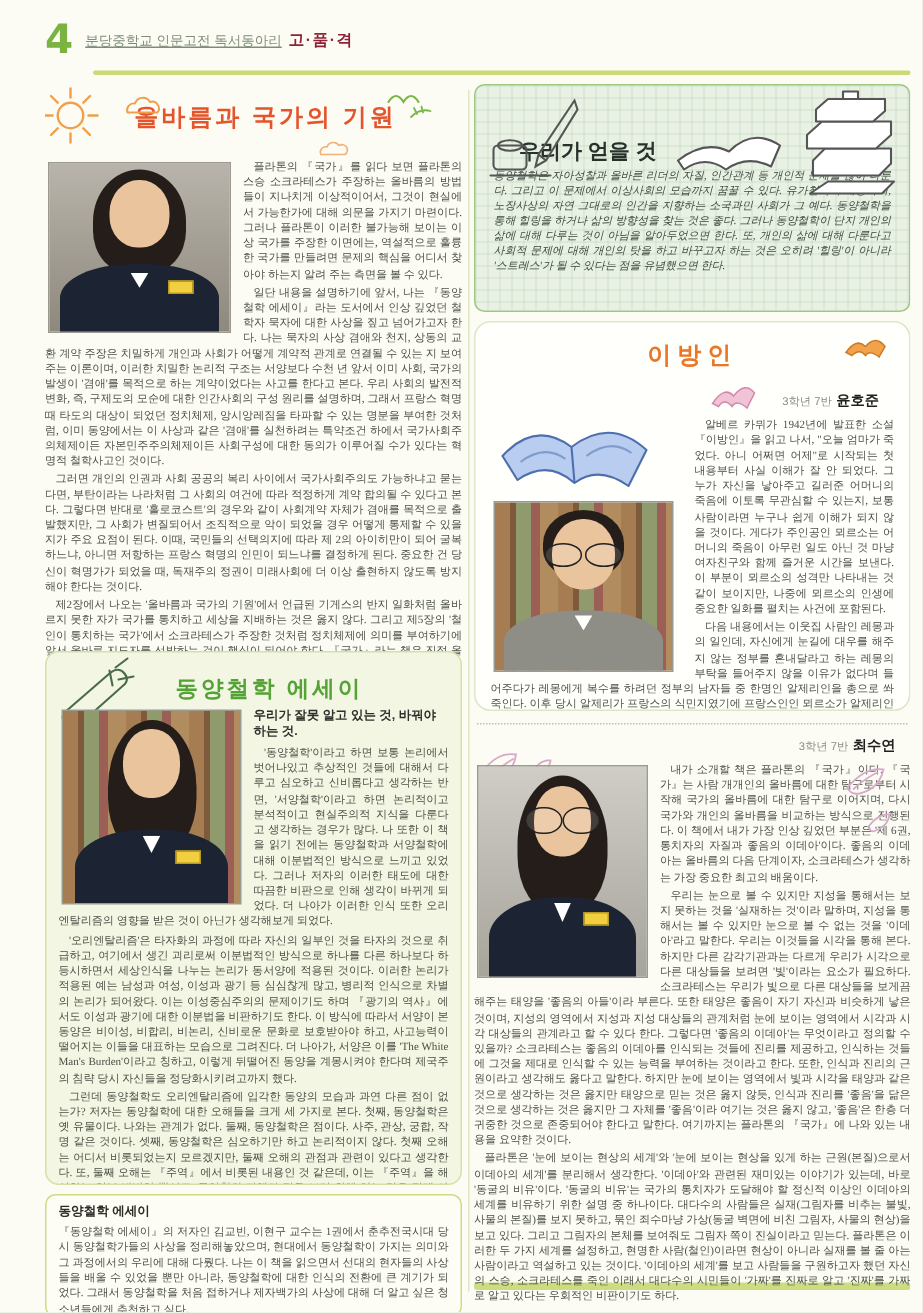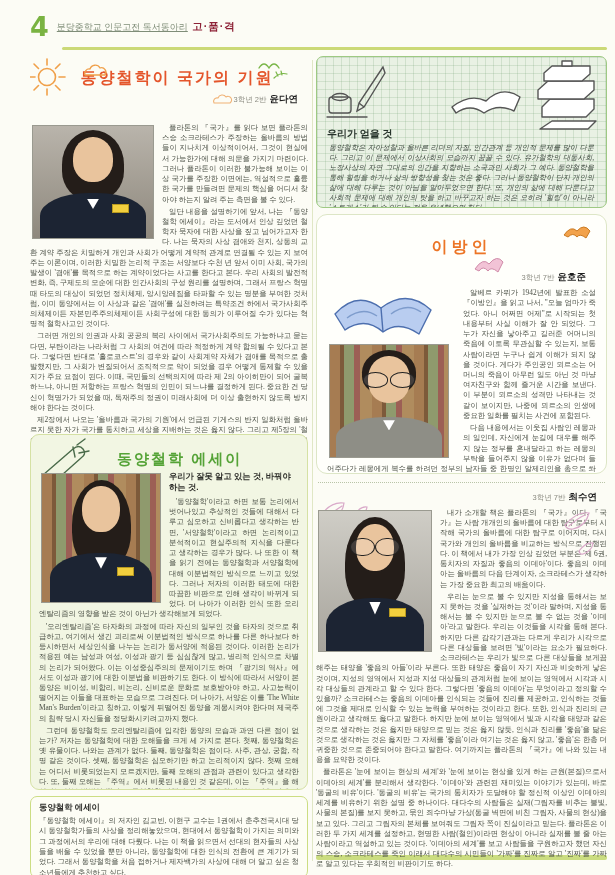--- a/index.html
+++ b/index.html
@@ -53,27 +53,27 @@
         padding:5px 8px;box-sizing:border-box;overflow:hidden;}
   .note h4{margin:0 0 3px;font-size:8.4px;color:#2c2c28;}
   .note p{margin:0;font-family:"Liberation Serif",serif;font-size:7.4px;line-height:1.4;color:#4b5046;
           text-align:justify;word-break:break-all;}
   
   .gain{position:relative;height:152px;border:1px solid #9ec983;border-radius:7px;box-sizing:border-box;
         padding:6px 10px;overflow:hidden;background-color:#e9f1e4;
         background-image:linear-gradient(rgba(120,165,120,.22) 1px,transparent 1px),
                          linear-gradient(90deg,rgba(120,165,120,.22) 1px,transparent 1px);
         background-size:8px 8px;}
-  .gain h3{margin:64px 0 2px;font-size:10px;color:#26322a;}
+  .gain h3{margin:29px 0 2px;font-size:14px;color:#26322a;padding-left:19px;}
   .gain p{margin:2px;font-family:"Liberation Serif",serif;font-size:7.3px;line-height:1.38;color:#3f4a40;
           text-align:justify;word-break:break-all;font-style:italic;}
   
   .a3{position:relative;height:260px;margin-top:6px;border:1px solid #dde6c6;border-radius:11px;
       background:#fffffb;padding:6px 10px;box-sizing:border-box;overflow:hidden;}
-  .a3 .title{font-size:16px;font-weight:bold;color:#ec7526;text-align:center;letter-spacing:4px;margin-top:16px;}
+  .a3 .title{font-size:16px;font-weight:bold;color:#ec7526;text-align:center;letter-spacing:4px;margin-top:6px;}
   .leftcol-float{float:left;width:128px;margin-right:8px;}
   .dotline{border-top:1px dotted #b9c4a8;margin:8px 2px;}
   
   .a4{position:relative;height:358px;}
   .a4 .title{font-size:15px;font-weight:bold;color:#a4699f;text-align:center;letter-spacing:2px;margin-top:14px;}
   .endbar{height:5px;background:#cbdd80;border-radius:2px;margin-top:6px;}
   svg{display:block;}
 </style>
 </head>
 <body>
@@ -108,24 +108,21 @@
         <svg class="deco" style="left:52px;top:6px;" width="30" height="16" viewBox="0 0 30 16">
           <path d="M3 13 a4.5 4.5 0 0 1 5-6 a5.5 5.5 0 0 1 10-1 a4.5 4.5 0 0 1 5 7 z" fill="none" stroke="#f0a04a" stroke-width="1.3" stroke-linejoin="round"></path>
         </svg>
         <svg class="deco" style="right:18px;top:0px;" width="34" height="26" viewBox="0 0 34 26">
           <path d="M3 12 q5 -8 10 0 q5 -8 10 0" fill="none" stroke="#7ab648" stroke-width="1.4" stroke-linecap="round"></path>
           <path d="M18 22 q6 -6 13 -4 M22 20 l-2 -4 M26 19 l-1 -4" fill="none" stroke="#7ab648" stroke-width="1.2" stroke-linecap="round"></path>
         </svg>
         <svg class="deco" style="right:72px;top:36px;" width="24" height="13" viewBox="0 0 24 13">
           <path d="M2 11 a3.5 3.5 0 0 1 4-5 a4.5 4.5 0 0 1 8-1 a3.5 3.5 0 0 1 4 6 z" fill="none" stroke="#f0b276" stroke-width="1.1" stroke-linejoin="round"></path>
         </svg>
-        <h2 class="title">동양철학이 국가의 기원</h2>
-        <div class="byline">
-          <span>3학년 2반</span><b>윤다연</b>
-        </div>
+        <h2 class="title">올바름과 국가의 기원</h2>
         <div class="body">
           <div class="photo ph-1 bg-dark">
             <div class="hair" style="width:52%;height:62%;left:24%;top:4%;"></div>
             <div class="face" style="width:34%;height:40%;left:33%;top:10%;"></div>
             <div class="torso" style="width:88%;height:44%;left:6%;"></div>
             <div class="collar" style="bottom:26%;"></div>
             <div class="nametag" style="right:20%;bottom:22%;"></div>
           </div>
           <p>플라톤의 『국가』를 읽다 보면 플라톤의 스승 소크라테스가 주장하는 올바름의 방법들이 지나치게 이상적이어서, 그것이 현실에서 가능한가에 대해 의문을 가지기 마련이다. 그러나 플라톤이 이러한 불가능해 보이는 이상 국가를 주장한 이면에는, 역설적으로 훌륭한 국가를 만들려면 문제의 핵심을 어디서 찾아야 하는지 알려 주는 측면을 볼 수 있다.</p>
           <p>일단 내용을 설명하기에 앞서, 나는 『동양철학 에세이』라는 도서에서 인상 깊었던 철학자 묵자에 대한 사상을 짚고 넘어가고자 한다. 나는 묵자의 사상 겸애와 천지, 상동의 교환 계약 주장은 치밀하게 개인과 사회가 어떻게 계약적 관계로 연결될 수 있는 지 보여주는 이론이며, 이러한 치밀한 논리적 구조는 서양보다 수천 년 앞서 이미 사회, 국가의 발생이 '겸애'를 목적으로 하는 계약이었다는 사고를 한다고 본다. 우리 사회의 발전적 변화, 즉, 구제도의 모순에 대한 인간사회의 구성 원리를 설명하며, 그래서 프랑스 혁명 때 타도의 대상이 되었던 정치체제, 앙시앙레짐을 타파할 수 있는 명분을 부여한 것처럼, 이미 동양에서는 이 사상과 같은 '겸애'를 실천하려는 특약조건 하에서 국가사회주의체제이든 자본민주주의체제이든 사회구성에 대한 동의가 이루어질 수가 있다는 혁명적 철학사고인 것이다.</p>

